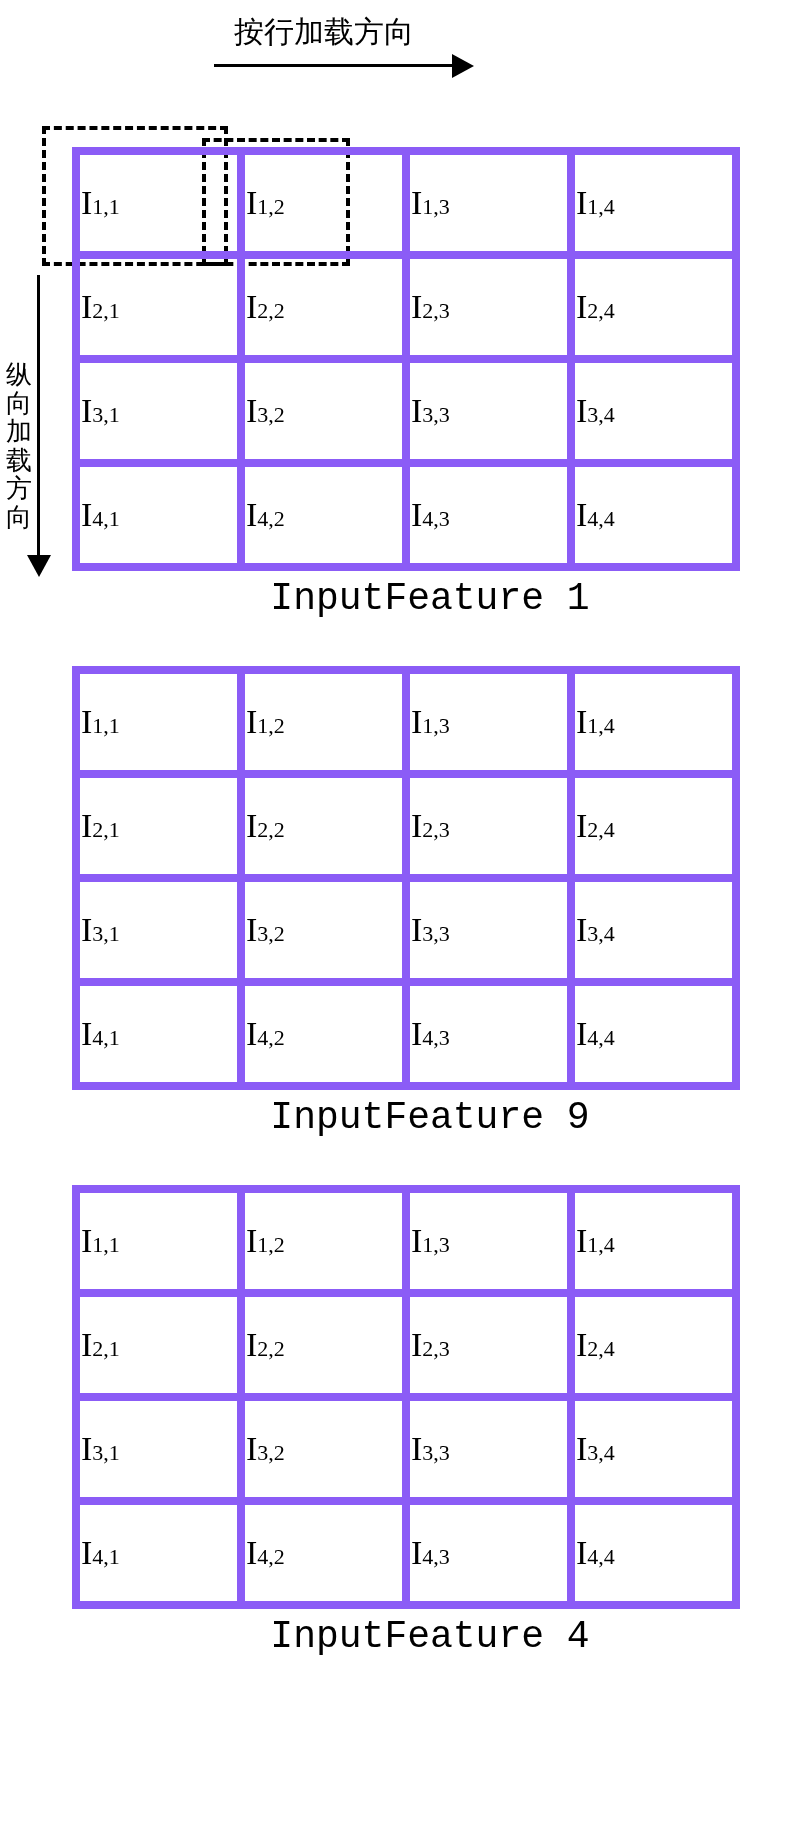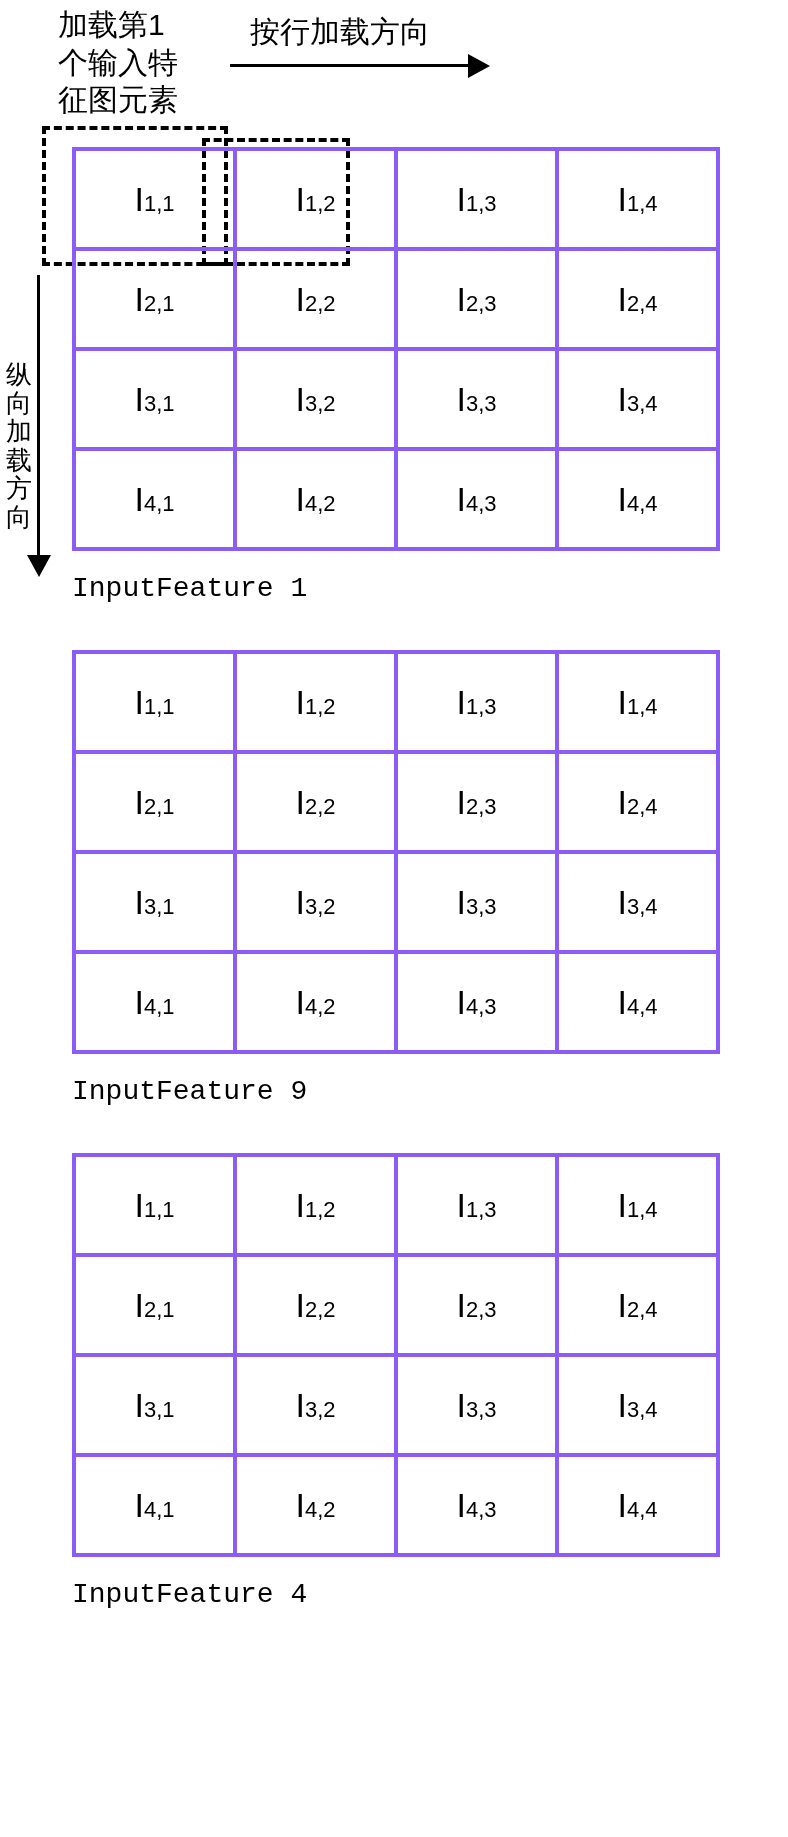--- a/index.html
+++ b/index.html
@@ -18,21 +18,21 @@
   .annot-top {
     position: absolute;
     left: 58px;
     top: 6px;
     font-size: 30px;
     line-height: 1.25;
     font-family: "SimSun","Microsoft YaHei",sans-serif;
   }
   .arrow-right {
     position: absolute;
-    left: 230px;
+    left: 214px;
     top: 50px;
     width: 260px;
     height: 32px;
   }
   .arrow-right .shaft {
     position: absolute;
     left: 0; top: 14px;
     width: 240px; height: 3px; background: #000;
   }
   .arrow-right .head {
@@ -83,31 +83,31 @@
   }
   .feature-block {
     margin-bottom: 46px;
   }
   table.feat {
     border-collapse: collapse;
     table-layout: fixed;
     width: 620px;
   }
   table.feat td {
-    border: 4px solid #8b5cf6;
+    border: 8px solid #8b5cf6;
     width: 155px;
     height: 94px;
-    text-align: center;
     vertical-align: middle;
     font-size: 34px;
-    font-family: Liberation Sans, sans-serif;
+    font-family: Liberation Serif, serif;
   }
   .caption {
-    font-size: 28px;
-    margin-top: 22px;
+    text-align: center;
+    font-size: 38px;
+    margin-top: 6px;
     font-family: "Courier New", monospace;
   }
   .sub { font-size: 22px; }
 
   .dashbox {
     position: absolute;
     border: 4px dashed #000;
     box-sizing: border-box;
     pointer-events: none;
   }
@@ -122,25 +122,20 @@
     top: 138px;
     width: 148px;
     height: 128px;
   }
 </style>
 </head>
 <body>
 
 <div class="page">
 
-  <div class="annot-top">
-    <span>加载第1</span><br>
-    <span>个输入特</span><br>
-    <span>征图元素</span>
-  </div>
 
   <div class="arrow-right">
     <div class="label">按行加载方向</div>
     <div class="shaft"></div>
     <div class="head"></div>
   </div>
 
   <div class="vlabel">
     <span>纵</span>
     <span>向</span>

